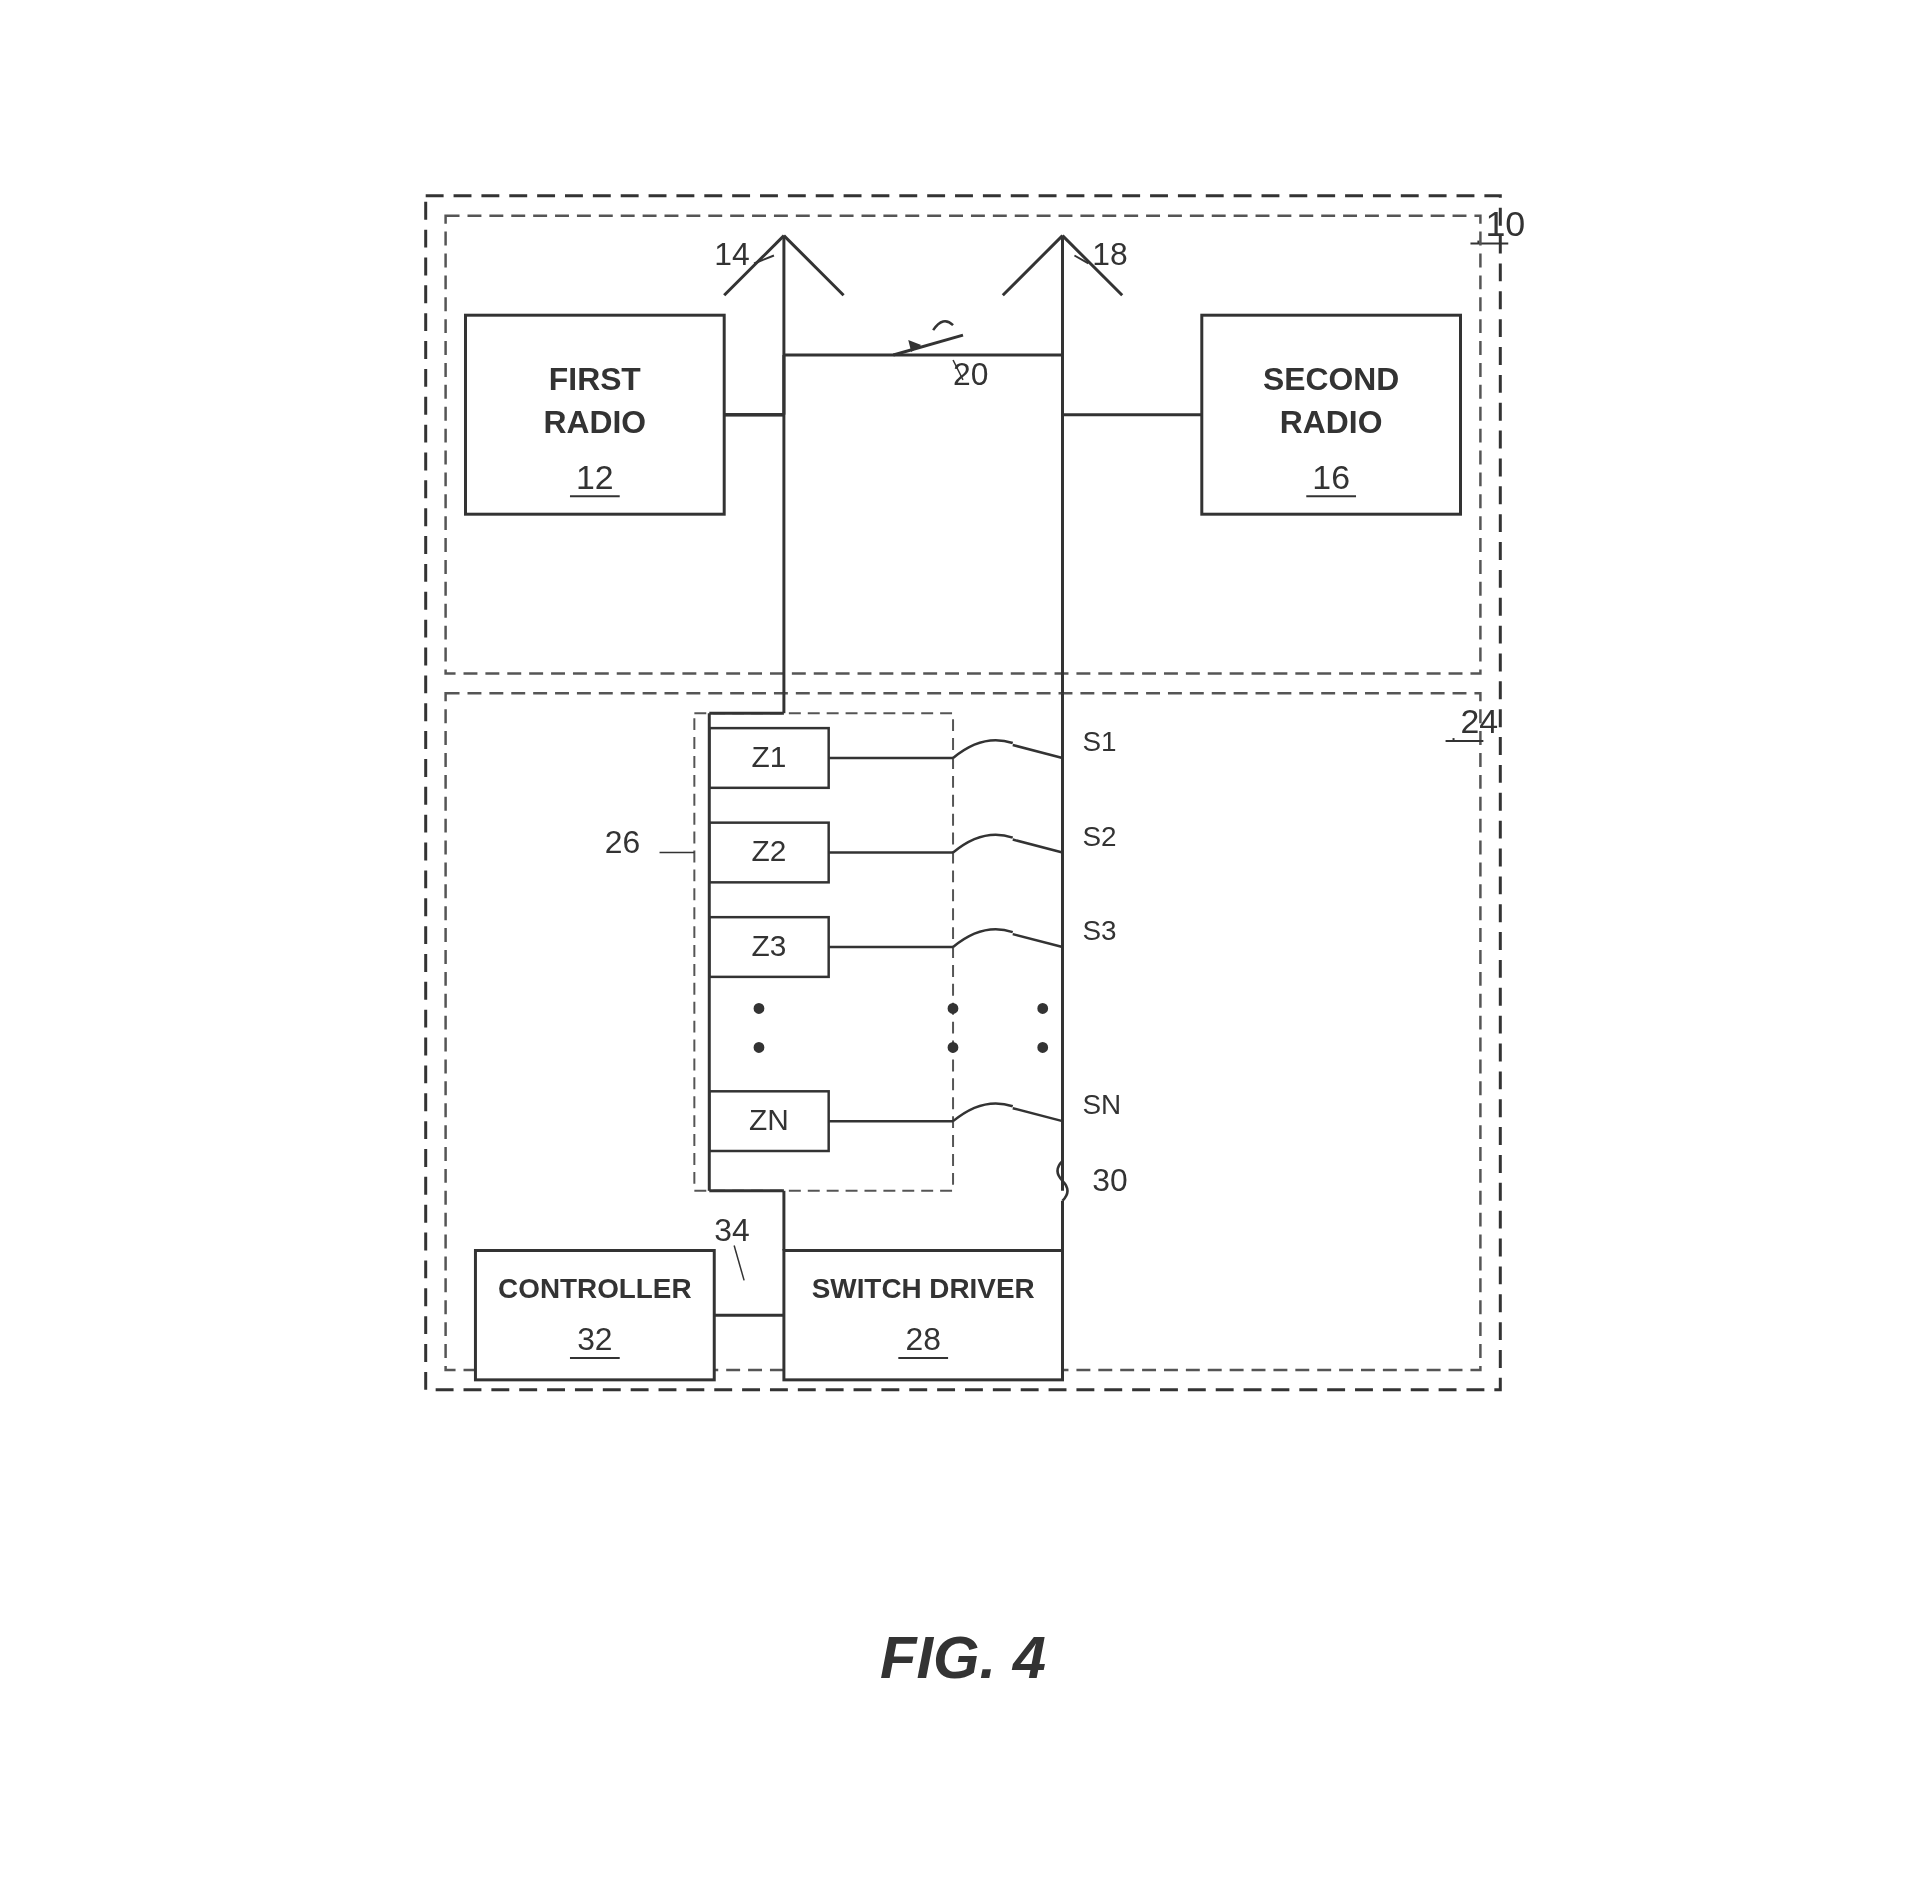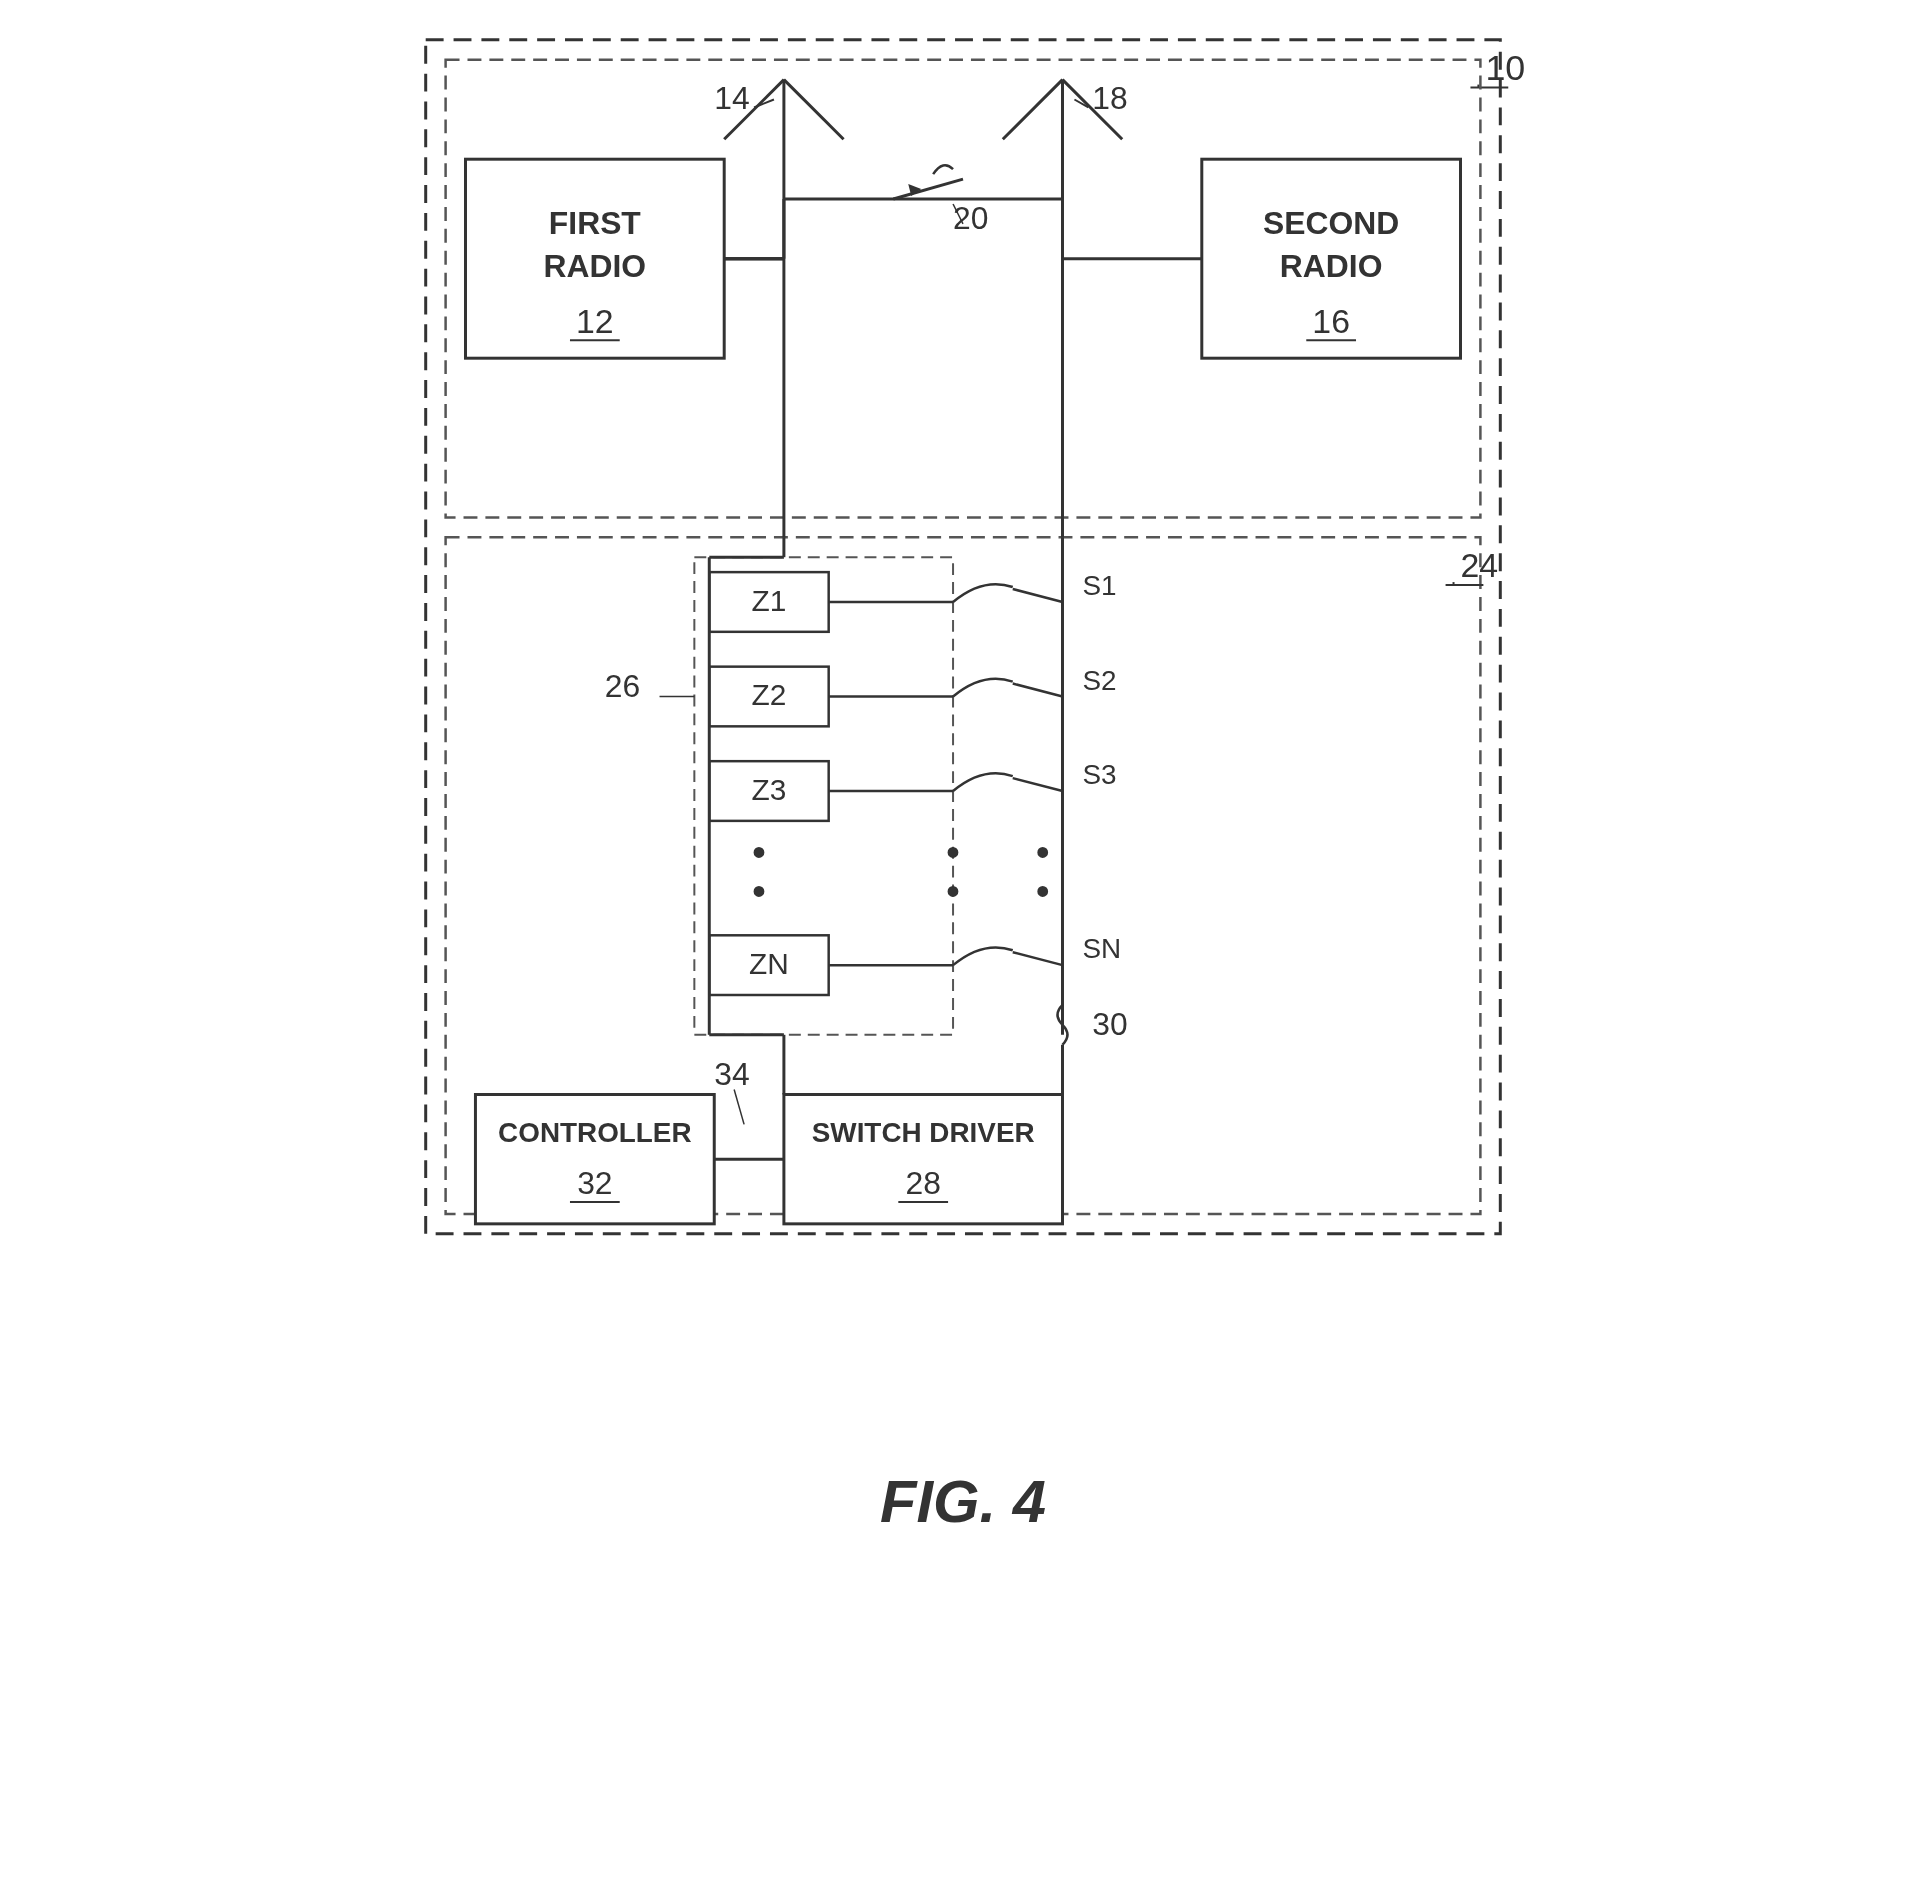--- a/index.html
+++ b/index.html
@@ -13,20 +13,21 @@
       font-family: Arial, sans-serif;
     }
     .page-container {
       width: 1762px;
       height: 1903px;
       position: relative;
       background: white;
       display: flex;
       flex-direction: column;
       align-items: center;
+      justify-content: center;
     }
     .diagram-wrapper {
       position: relative;
       width: 1194px;
       height: 1592px;
     }
     svg {
       position: absolute;
       top: 0;
       left: 0;

